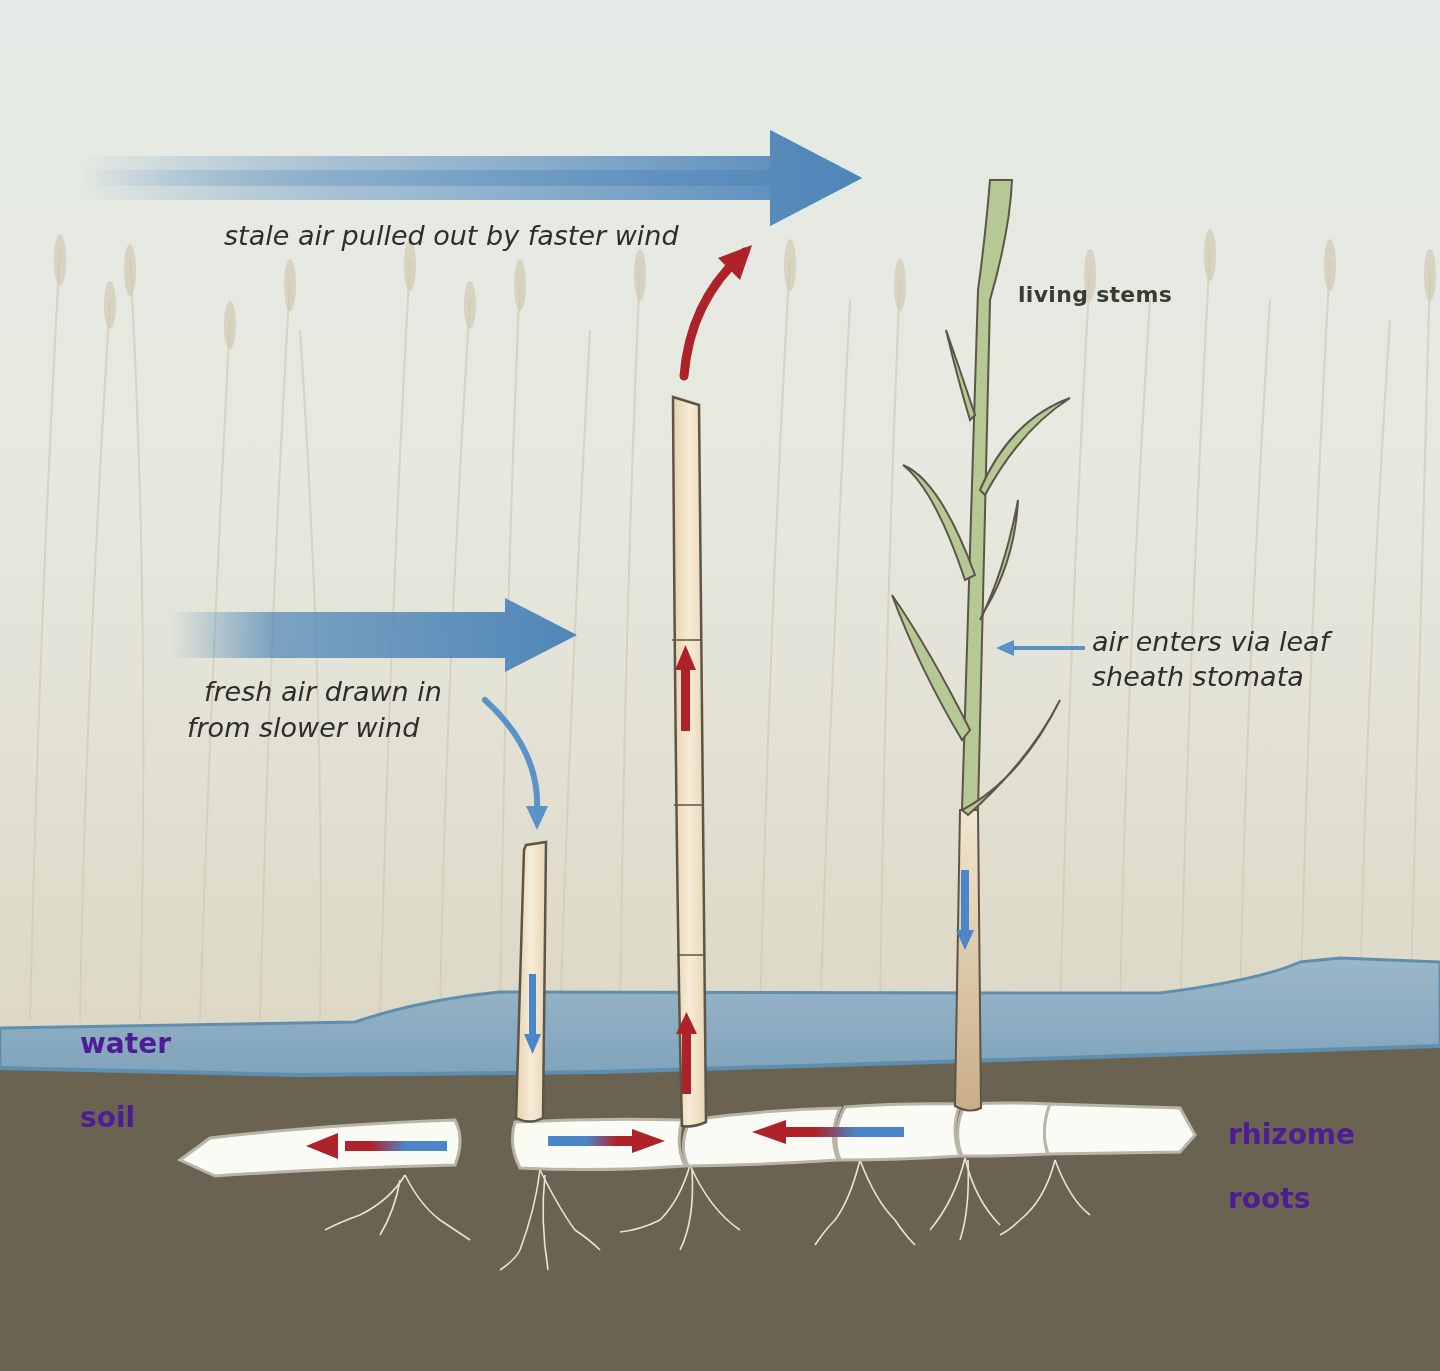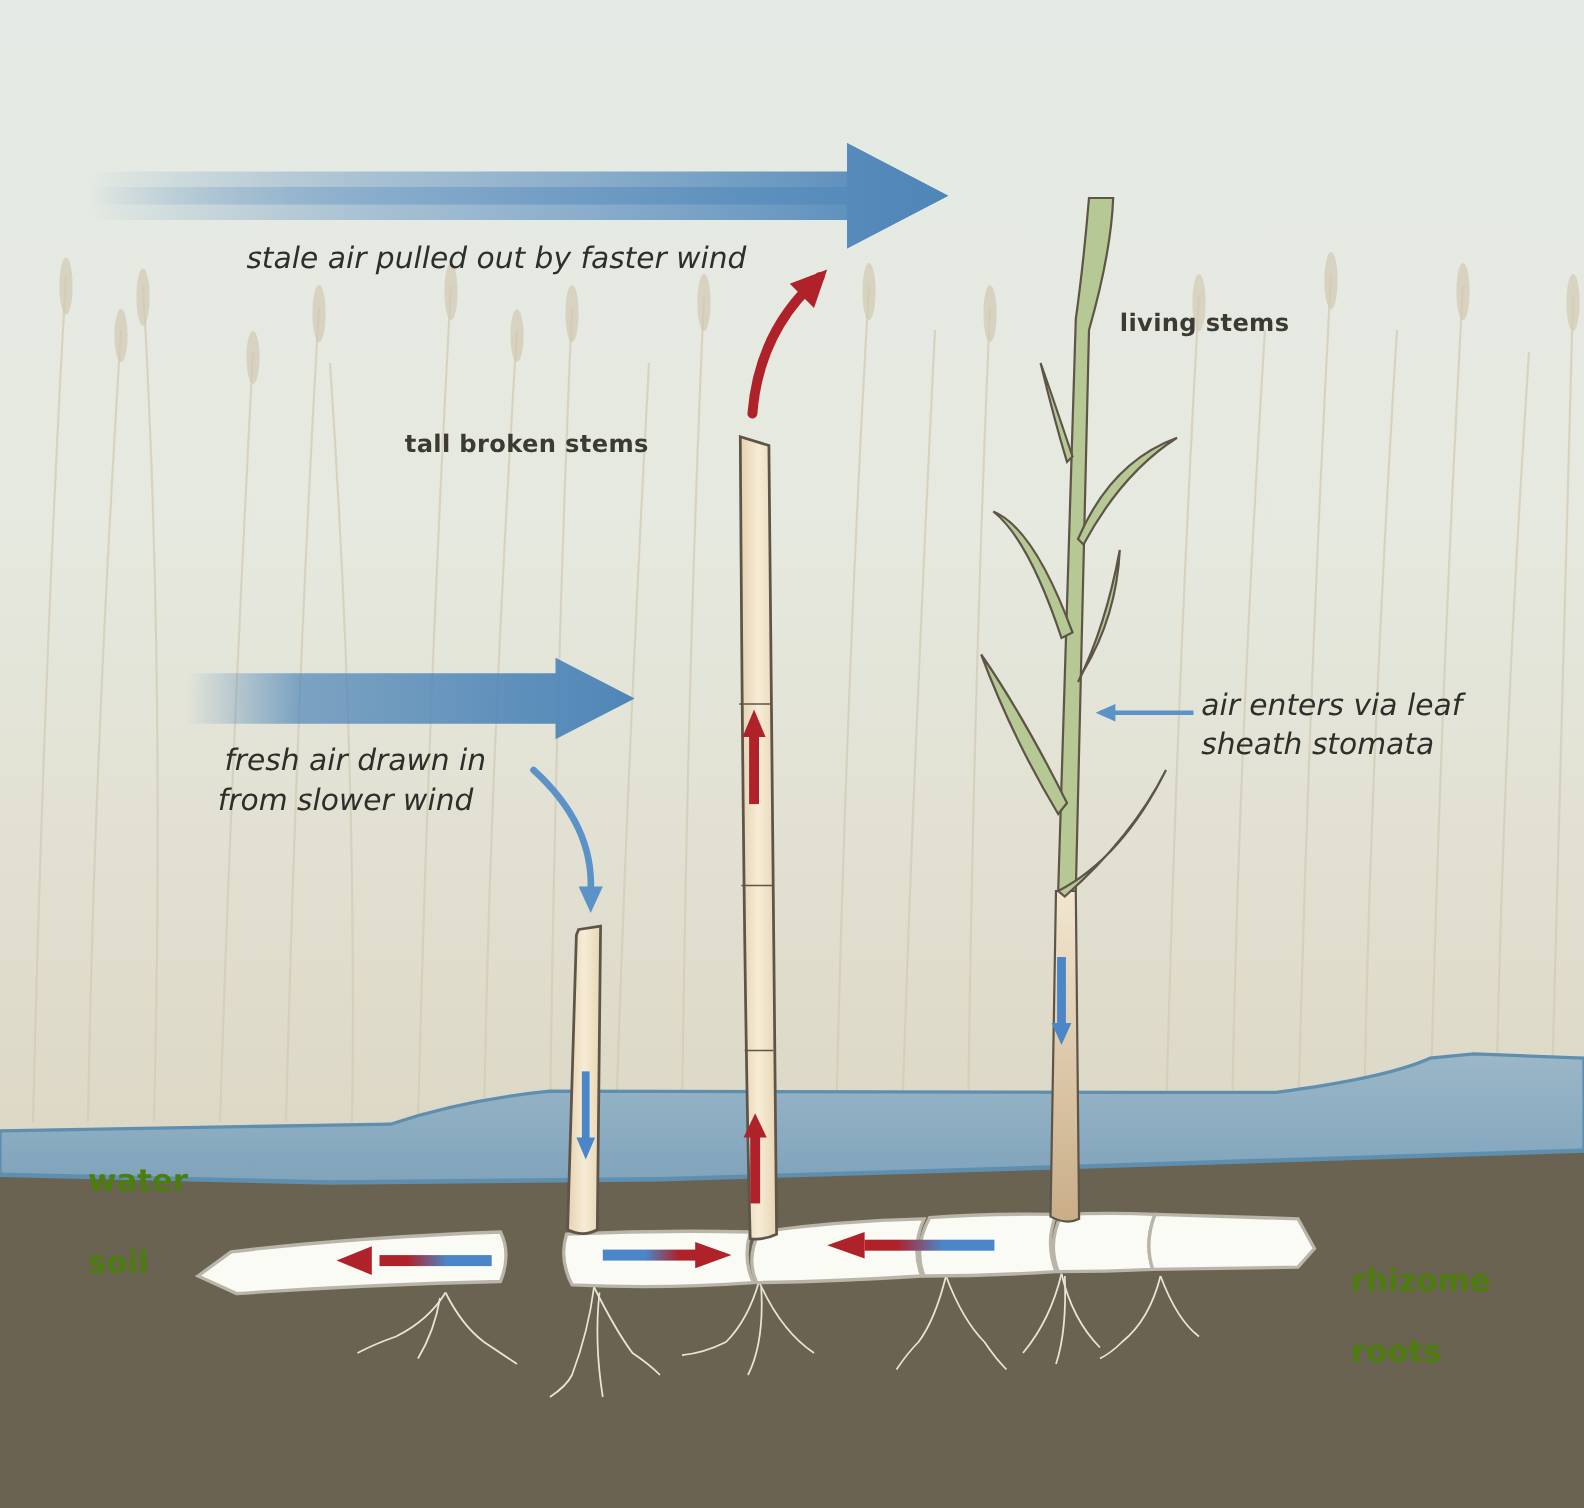--- a/index.html
+++ b/index.html
@@ -1,21 +1,21 @@
 <!DOCTYPE html>
 <html><head>
   <meta charset="utf-8">
   <style>
     html, body { margin: 0; padding: 0; }
     body { width: 1440px; height: 1371px; overflow: hidden; position: relative; font-family: "DejaVu Sans", sans-serif; }
     #scene { position: absolute; left: 0; top: 0; width: 1440px; height: 1371px; }
     .label { position: absolute; white-space: nowrap; }
     .bold-dark { font-weight: bold; color: #3b3a33; font-size: 22px; letter-spacing: 0.3px; }
     .italic-dark { font-style: italic; color: #2e2e2a; font-size: 27px; }
-    .bold-white { font-weight: bold; color: #4d7c0f; font-size: 28px; margin-top: 30px; }
+    .bold-white { font-weight: bold; color: #4c1d95; font-size: 28px; }
     .italic-white { font-style: italic; color: #f1efe7; font-size: 27px; }
     .credit { font-style: italic; color: #2a2a26; font-size: 21px; text-align: right; line-height: 29px; }
     sub { font-size: 15px; }
   </style>
 </head>
 <body>
 
 <div id="scene">
   <svg width="1440" height="1371" viewBox="0 0 1440 1371" xmlns="http://www.w3.org/2000/svg">
     <defs>
@@ -188,22 +188,21 @@
       <rect x="961" y="870" width="8" height="62" fill="#4a86c8"></rect>
       <polygon points="956,930 974,930 965,950" fill="#4a86c8"></polygon>
       <line x1="1000" y1="648" x2="1085" y2="648" stroke="#5b92c8" stroke-width="4"></line>
       <polygon points="996,648 1014,640 1014,656" fill="#5b92c8"></polygon>
     </g>
   </svg>
 
   
   <div class="label italic-dark" style="left:224px; top:220px;">stale air pulled out by faster wind</div>
   <div class="label bold-dark" style="left:1018px; top:282px;">living stems</div>
-  <div class="label bold-dark" style="left:368px; top:392px;">tall broken stems</div>
   <div class="label italic-dark" style="left:192px; top:676px;margin-left:12px;">fresh air drawn in</div>
-  <div class="label italic-dark" style="left:198px; top:712px;">from slower wind</div>
+  <div class="label italic-dark" style="left:187px; top:712px;">from slower wind</div>
   <div class="label italic-dark" style="left:1092px; top:626px;">air enters via leaf</div>
   <div class="label italic-dark" style="left:1092px; top:661px;">sheath stomata</div>
   <div class="label bold-white" style="left:80px; top:1027px;">water</div>
   <div class="label bold-white" style="left:80px; top:1101px;">soil</div>
   <div class="label bold-white" style="left:1228px; top:1118px;">rhizome</div>
   <div class="label bold-white" style="left:1228px; top:1182px;">roots</div>
 </div>
 
 </body></html>

